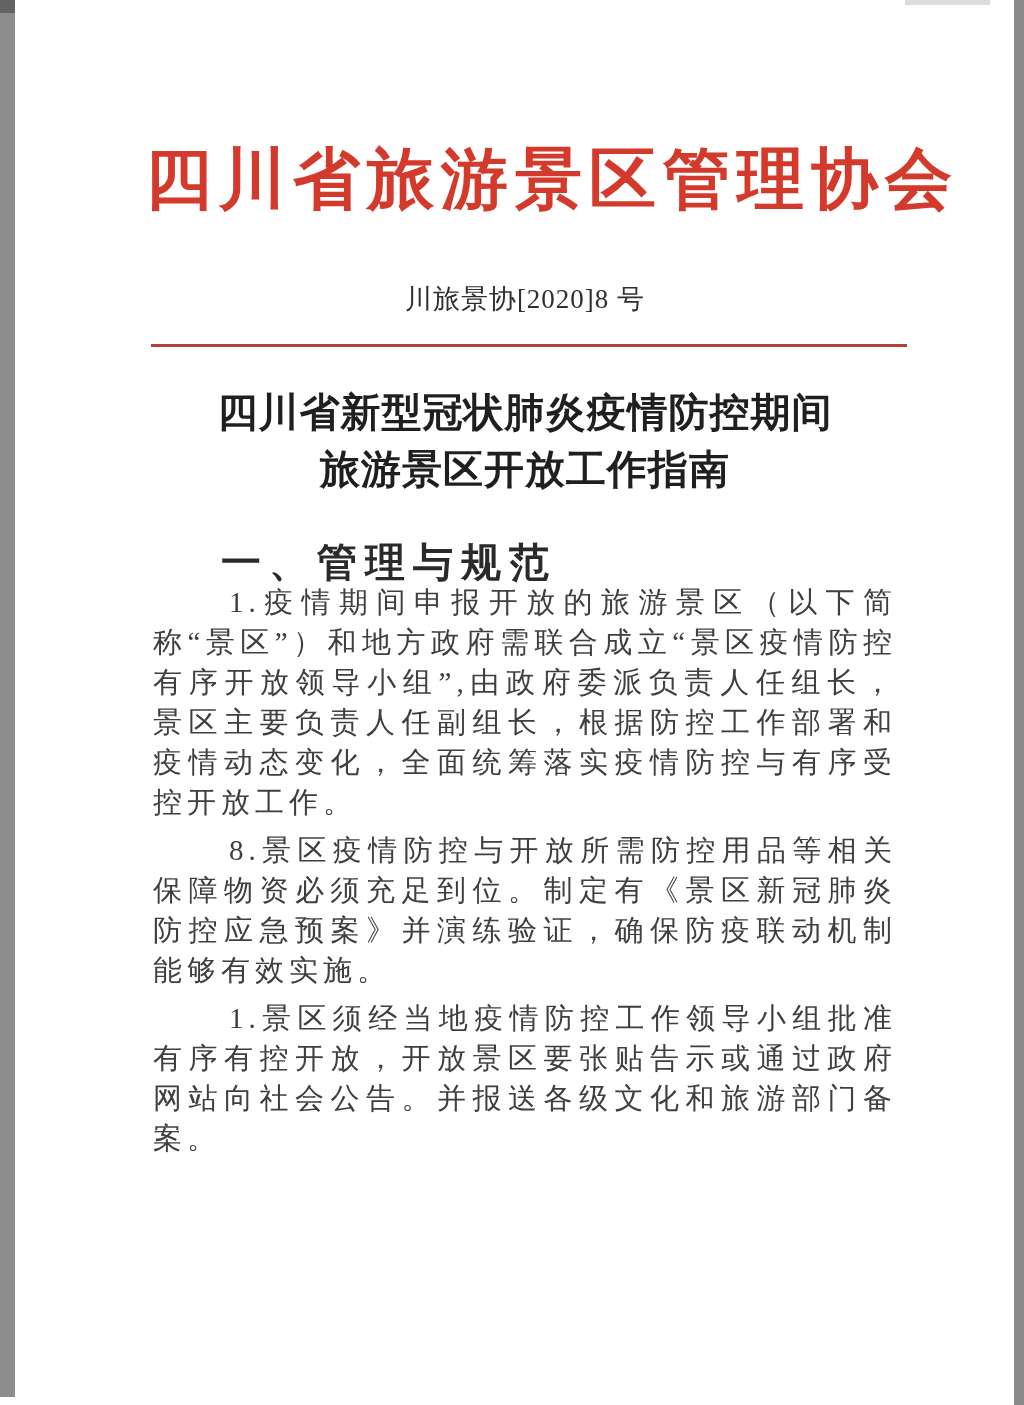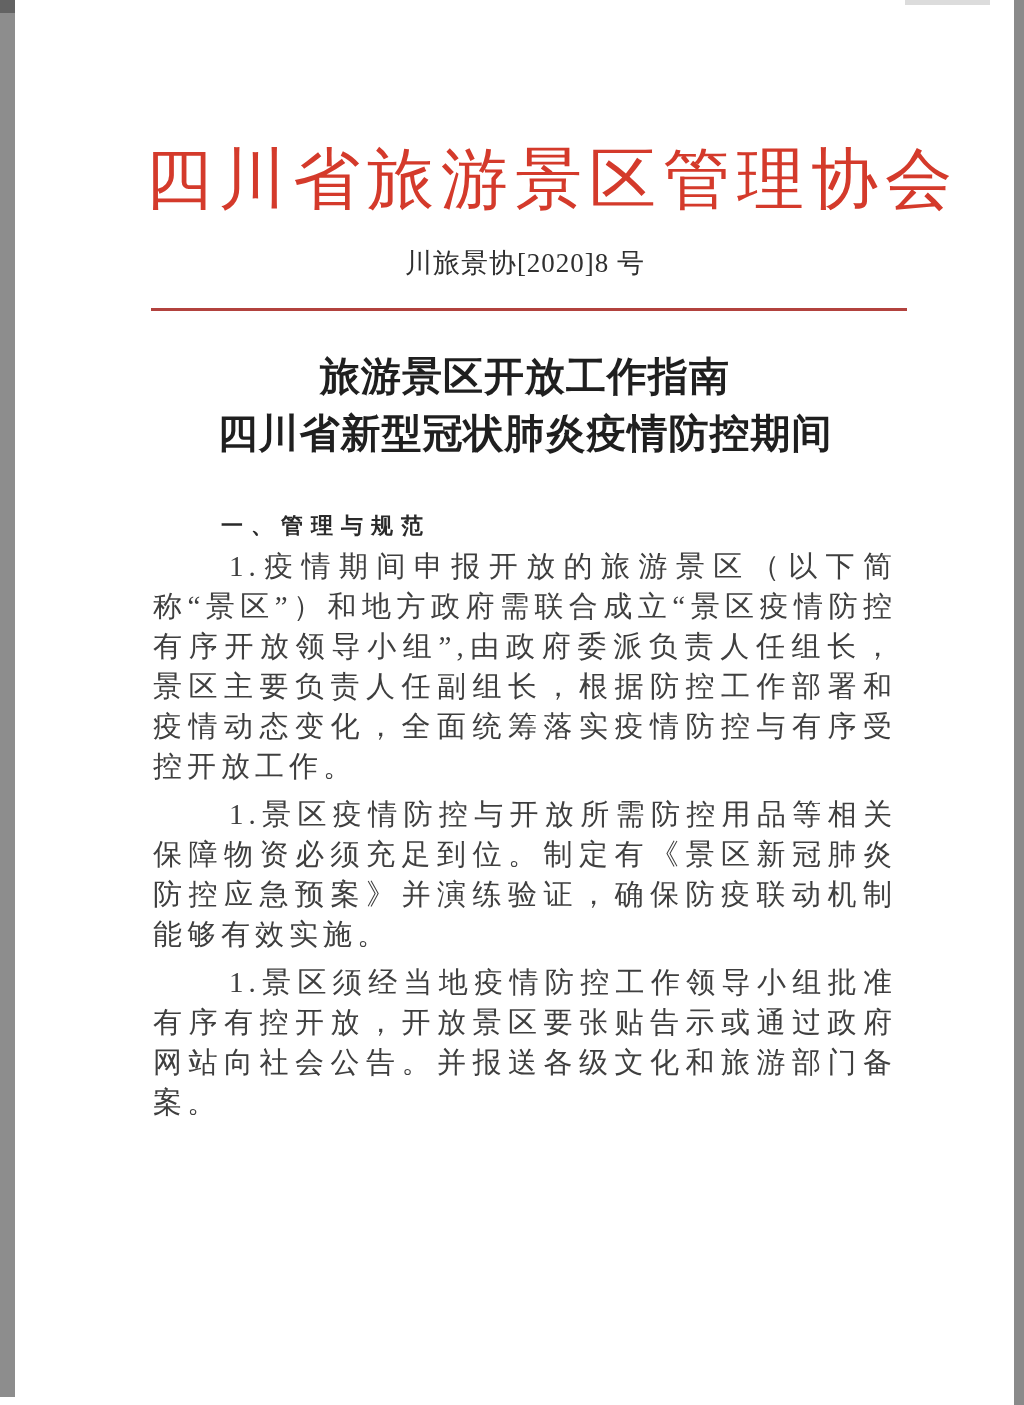--- a/index.html
+++ b/index.html
@@ -32,29 +32,29 @@
       background: #dcdcdc;
     }
     .content {
       position: absolute; left: 145px; top: 0;
       width: 760px;
     }
     .org-title {
       margin-top: 138px;
       text-align: left;
       font-family: "Liberation Serif", serif;
-      font-weight: normal;
+      font-weight: bold;
       font-size: 67px;
       line-height: 82px;
       letter-spacing: 7px;
       color: #d43a2b;
       white-space: nowrap;
     }
     .doc-number {
-      margin-top: 26px;
+      margin-top: 62px;
       text-align: center;
       font-size: 27px;
       line-height: 34px;
       letter-spacing: 1px;
       color: #2f2f2f;
     }
     .red-rule {
       margin: 28px 0 0 6px;
       width: 756px;
       height: 3px;
@@ -68,21 +68,21 @@
       font-size: 40px;
       line-height: 57px;
       letter-spacing: 1px;
       color: #1f1f1f;
     }
     .section-heading {
       margin-top: 46px;
       padding-left: 76px;
       font-family: "Liberation Sans", sans-serif;
       font-weight: bold;
-      font-size: 22px;
+      font-size: 40px;
       line-height: 36px;
       letter-spacing: 8px;
       color: #2a2a2a;
     }
     .body-para {
       margin: 8px;
       font-size: 29px;
       line-height: 40px;
       letter-spacing: 5px;
       color: #3f3f3f;
@@ -102,27 +102,27 @@
 
 <div class="content">
 
   <div class="org-title">四川省旅游景区管理协会</div>
 
   <div class="doc-number">川旅景协[2020]8 号</div>
 
   <div class="red-rule"></div>
 
   <div class="main-title">
+    <div>四川省新型冠状肺炎疫情防控期间</div>
     <div>旅游景区开放工作指南</div>
-    <div>四川省新型冠状肺炎疫情防控期间</div>
   </div>
 
   <div class="section-heading">一、管理与规范</div>
 
   <p class="body-para first">1.疫情期间申报开放的旅游景区（以下简称“景区”）和地方政府需联合成立“景区疫情防控有序开放领导小组”,由政府委派负责人任组长，景区主要负责人任副组长，根据防控工作部署和疫情动态变化，全面统筹落实疫情防控与有序受控开放工作。</p>
 
-  <p class="body-para">1.景区疫情防控与开放所需防控用品等相关保障物资必须充足到位。制定有《景区新冠肺炎防控应急预案》并演练验证，确保防疫联动机制能够有效实施。</p>
+  <p class="body-para">8.景区疫情防控与开放所需防控用品等相关保障物资必须充足到位。制定有《景区新冠肺炎防控应急预案》并演练验证，确保防疫联动机制能够有效实施。</p>
 
   <p class="body-para">1.景区须经当地疫情防控工作领导小组批准有序有控开放，开放景区要张贴告示或通过政府网站向社会公告。并报送各级文化和旅游部门备案。</p>
 
 
 
 </div>
 
 </body></html>

